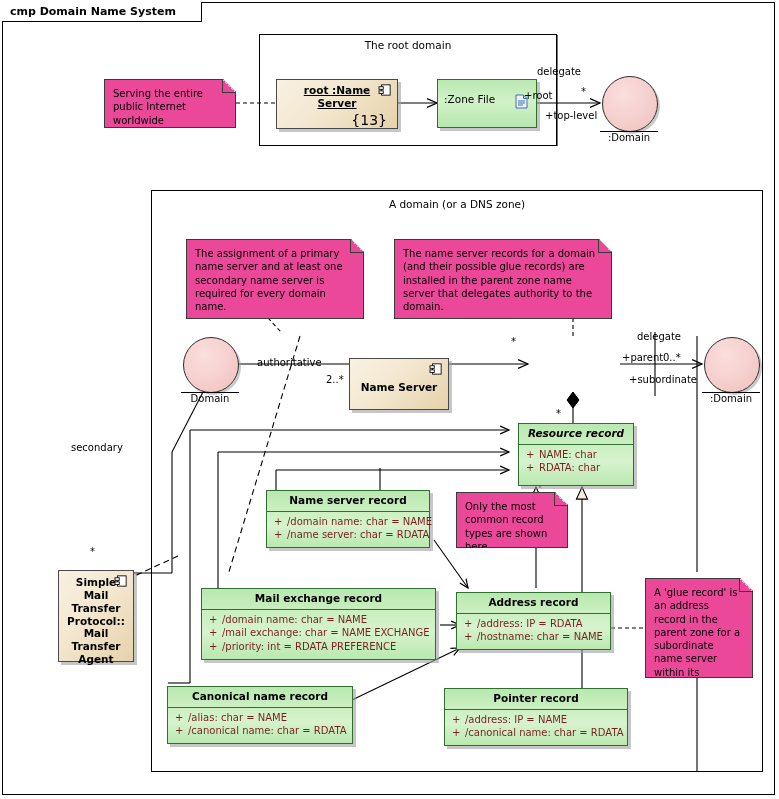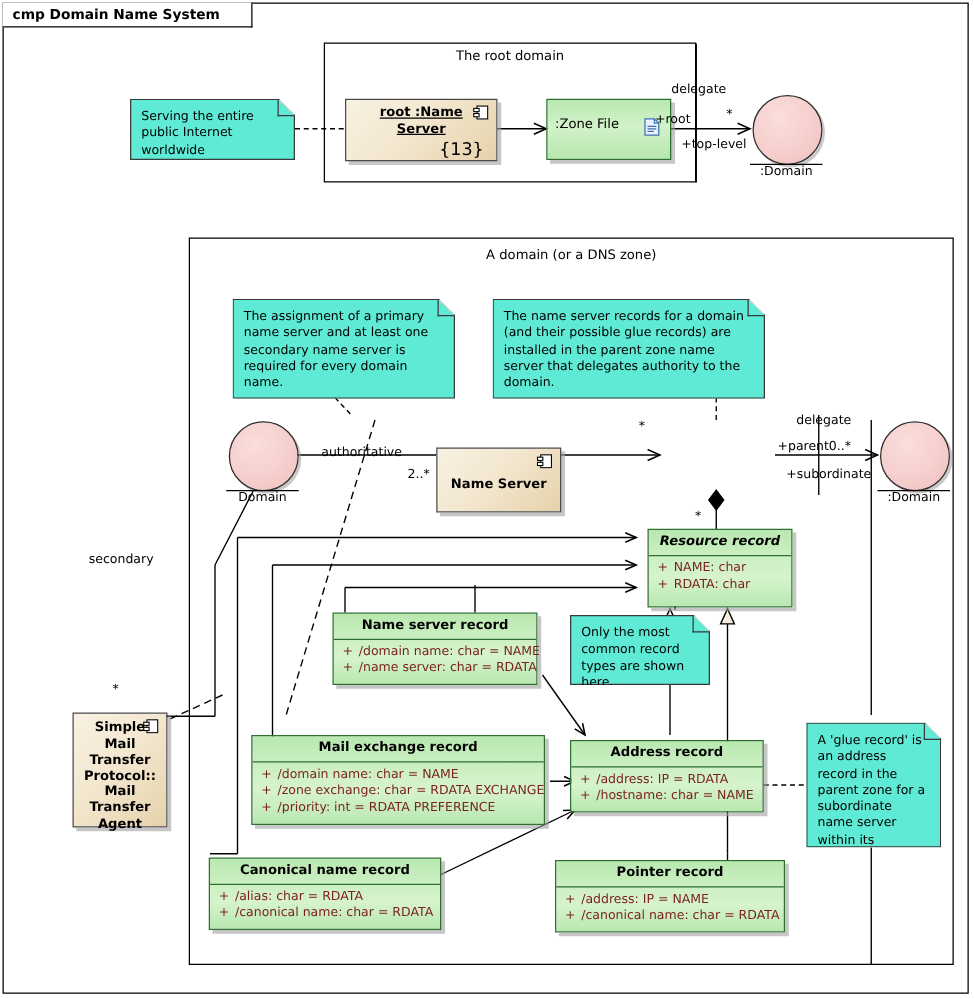--- a/index.html
+++ b/index.html
@@ -39,21 +39,21 @@
   .attr .vis{color:#7a1f1f;display:inline-block;width:13px;}
 
   
   .znode{position:absolute;box-sizing:border-box;border:1.1px solid #2f7030;
     background:linear-gradient(to bottom,#b9e8b0 0%,#d2f2c9 45%,#b7e7ae 100%);
     box-shadow:3px 3px 0 0 rgba(160,160,160,.6);
     display:flex;align-items:flex-start;justify-content:flex-start;
     font-size:10.5px;color:#000;padding:6px 6px;}
 
   
-  .note{position:absolute;box-sizing:border-box;background:#5eead4;border:1.1px solid #3a3a3a;
+  .note{position:absolute;box-sizing:border-box;background:#ec4899;border:1.1px solid #3a3a3a;
     box-shadow:3px 3px 0 0 rgba(160,160,160,.55);
     font-size:10px;color:#000;line-height:1.33;padding:7px 8px 5px 8px;
     clip-path:polygon(0 0, calc(100% - 13px) 0, 100% 13px, 100% 100%, 0 100%);}
   .note-fold{position:absolute;right:0;top:0;width:13px;height:13px;
     background:linear-gradient(225deg,#cfcfcf 0 50%,transparent 50%);
     border-left:1px solid #3a3a3a;border-bottom:1px solid #3a3a3a;box-sizing:border-box;}
 
   
   .iface{position:absolute;border-radius:50%;border:1.2px solid #2b2b2b;
     background:radial-gradient(circle at 38% 32%,#fadedd 0%,#f5cfcd 55%,#eebfbd 100%);
@@ -272,21 +272,21 @@
     </div>
   </div>
 
   <div class="cls" style="left:201px;top:588px;width:235px;height:72px;">
     <div class="cls-title">Mail exchange record</div>
     <div class="cls-attrs cls-sep">
       <div class="attr">
         <span class="vis">+</span><span>/domain name:  char = NAME</span>
       </div>
       <div class="attr">
-        <span class="vis">+</span><span>/zone exchange:  char = RDATA EXCHANGE</span>
+        <span class="vis">+</span><span>/mail exchange:  char = NAME EXCHANGE</span>
       </div>
       <div class="attr">
         <span class="vis">+</span><span>/priority:  int = RDATA PREFERENCE</span>
       </div>
     </div>
   </div>
 
   <div class="cls" style="left:456px;top:592px;width:155px;height:58px;">
     <div class="cls-title">Address record</div>
     <div class="cls-attrs cls-sep">
@@ -296,21 +296,21 @@
       <div class="attr">
         <span class="vis">+</span><span>/hostname:  char = NAME</span>
       </div>
     </div>
   </div>
 
   <div class="cls" style="left:167px;top:686px;width:186px;height:58px;">
     <div class="cls-title">Canonical name record</div>
     <div class="cls-attrs cls-sep">
       <div class="attr">
-        <span class="vis">+</span><span>/alias:  char = RDATA</span>
+        <span class="vis">+</span><span>/alias:  char = NAME</span>
       </div>
       <div class="attr">
         <span class="vis">+</span><span>/canonical name:  char = RDATA</span>
       </div>
     </div>
   </div>
 
   <div class="cls" style="left:444px;top:688px;width:184px;height:58px;">
     <div class="cls-title">Pointer record</div>
     <div class="cls-attrs cls-sep">

